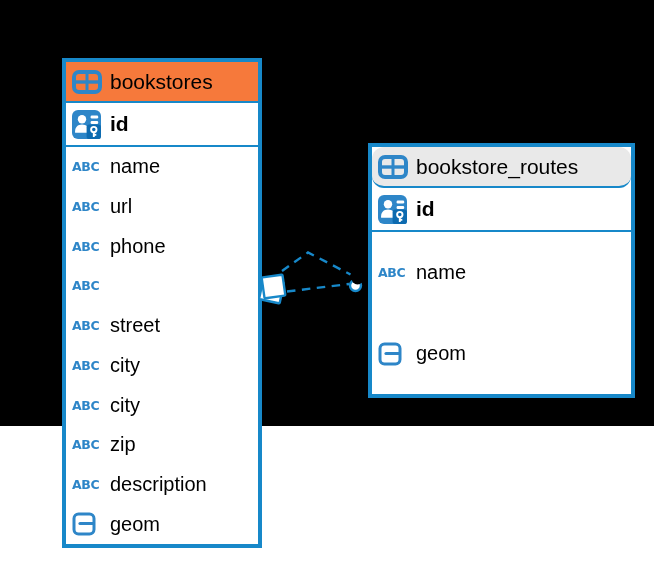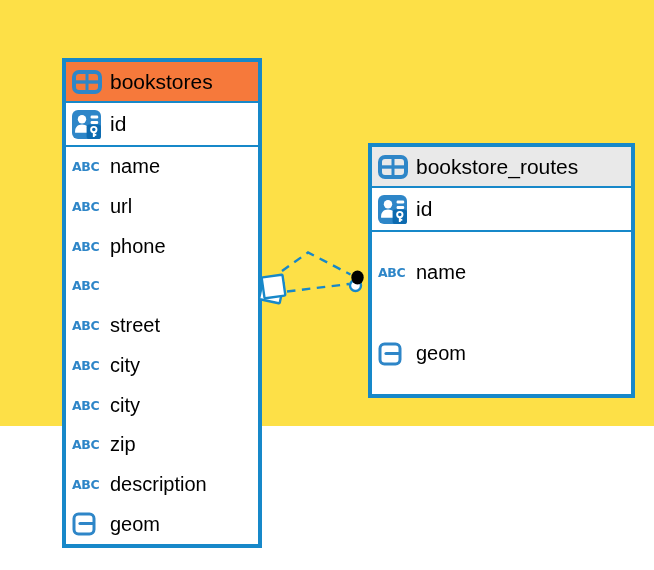--- a/index.html
+++ b/index.html
@@ -6,36 +6,36 @@
     --blue:#1788c9;
     --icon-blue:#2e86c8;
     --orange:#f6793b;
     --gray:#e9e9e9;
     --keybadge:#0d6bb0;
     --ink:#000000;
   }
   *{box-sizing:border-box;margin:0;padding:0;}
   html,body{width:654px;height:570px;overflow:hidden;background:#ffffff;}
   body{font-family:"Liberation Sans","DejaVu Sans",sans-serif;color:var(--ink);}
-  .canvas{position:relative;width:654px;height:426px;background:#fde047;}
+  .canvas{position:relative;width:654px;height:426px;background:#000000;}
 
   .entity{position:absolute;background:#ffffff;border:4px solid var(--blue);
           display:flex;flex-direction:column;}
   #table-bookstores{left:62px;top:58px;width:200px;height:490px;}
   #table-bookstore-routes{left:368px;top:143px;width:267px;height:255px;}
 
   .entity-header{height:41px;flex:0 0 41px;display:flex;align-items:center;
                  gap:8px;padding:0 6px;border-bottom:2px solid var(--blue);
                  font-size:21px;line-height:1;}
   .entity-header.selected{background:var(--orange);}
-  .entity-header.plain{background:var(--gray);}
+  .entity-header.plain{background:var(--gray);border-radius:12px;}
 
   .pk-row{height:44px;flex:0 0 44px;display:flex;align-items:center;gap:8px;
           padding:0 6px;border-bottom:2px solid var(--blue);
-          font-size:21px;font-weight:400;}
+          font-size:21px;font-weight:700;}
 
   .rows{flex:1;display:flex;flex-direction:column;border-radius:24px;}
   .field-row{display:flex;align-items:center;gap:8px;padding:0 6px;
              font-size:20px;flex:1;}
 
   .icon-slot{width:30px;flex:0 0 30px;display:flex;align-items:center;}
   .abc{font:700 12.5px "DejaVu Sans",sans-serif;color:var(--icon-blue);
        letter-spacing:-0.3px;}
   svg.ic{display:block;}
 

